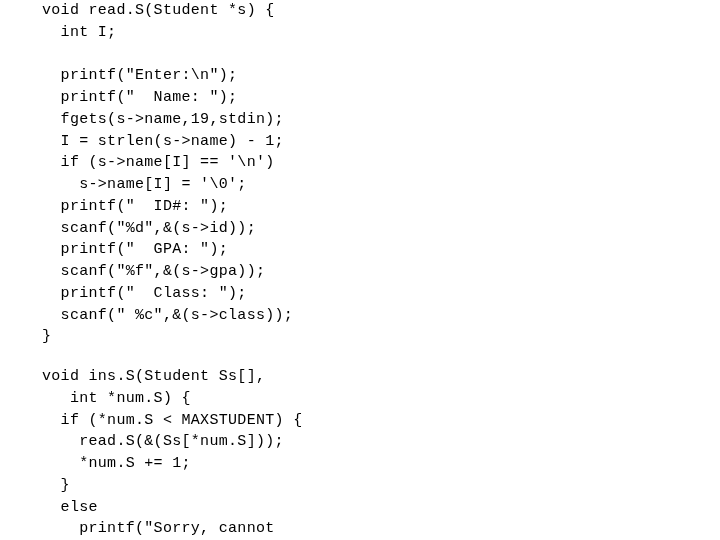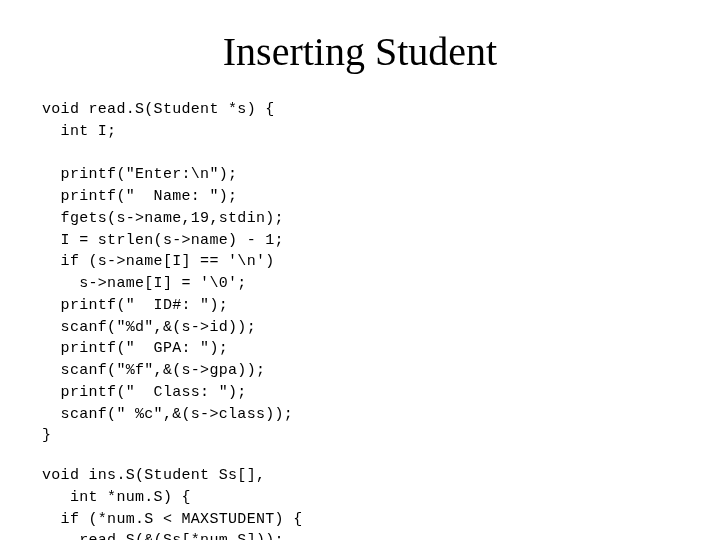--- a/index.html
+++ b/index.html
@@ -40,21 +40,20 @@
     color: #000;
     letter-spacing: 0.3px;
   }
   .left  { flex: 1 1 50%; }
   .right { flex: 1 1 50%; }
 </style>
 </head>
 <body>
 
 <div class="slide">
-  <div class="title">Inserting Student</div>
   <div class="columns">
     <div class="code left">void read.S(Student *s) {
   int I;
 
   printf("Enter:\n");
   printf("  Name: ");
   fgets(s-&gt;name,19,stdin);
   I = strlen(s-&gt;name) - 1;
   if (s-&gt;name[I] == '\n')
     s-&gt;name[I] = '\0';

